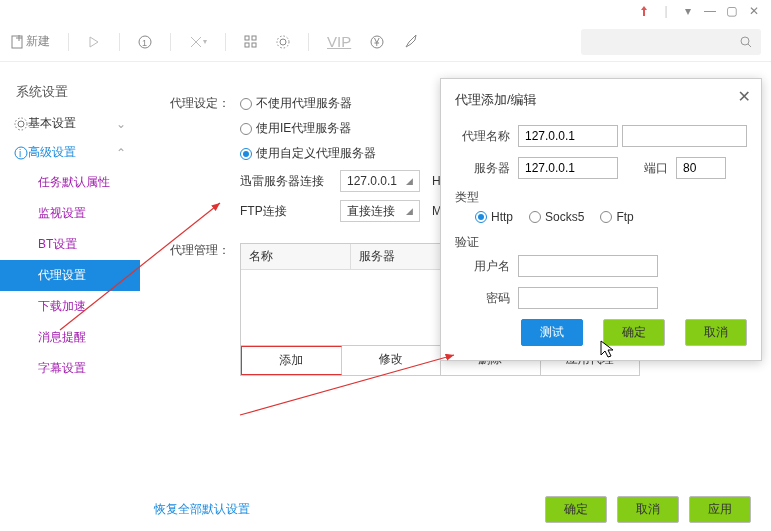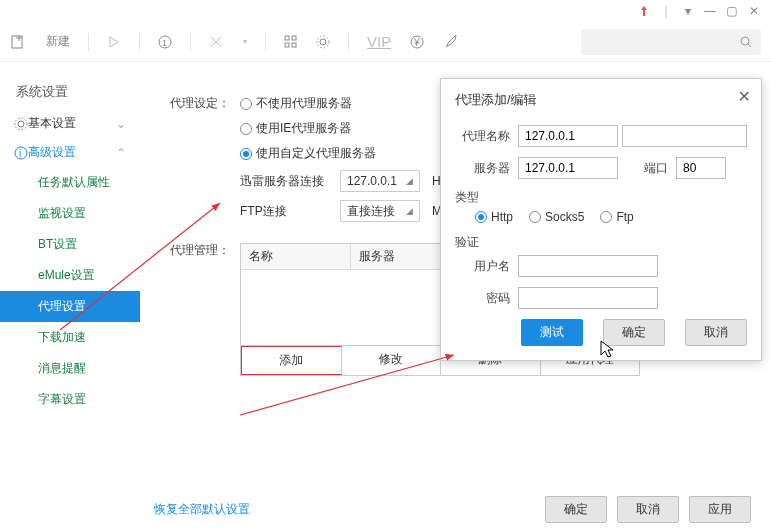--- a/index.html
+++ b/index.html
@@ -2,31 +2,31 @@
 <html><head>
 <meta charset="utf-8">
 <style>
 * { box-sizing: border-box; margin: 0; padding: 0; font-family: "Microsoft YaHei", sans-serif; }
 body { width: 771px; height: 531px; background: #fff; position: relative; overflow: hidden; font-size: 12px; color: #333; }
 
 .titlebar { position: absolute; top: 0; right: 0; height: 22px; display: flex; align-items: center; gap: 8px; padding-right: 10px; }
 .titlebar .icn { width: 14px; height: 14px; display: inline-flex; align-items: center; justify-content: center; color: #888; cursor: pointer; }
 
 .toolbar { position: absolute; top: 22px; left: 0; right: 0; height: 40px; border-bottom: 1px solid #eee; display: flex; align-items: center; padding: 0 10px; gap: 18px; color: #888; }
-.toolbar .tb-item { display: inline-flex; align-items: center; gap: 20px; cursor: pointer; }
+.toolbar .tb-item { display: inline-flex; align-items: center; gap: 0; cursor: pointer; }
 .toolbar .sep { width: 1px; height: 18px; background: #e5e5e5; }
 .searchbox { margin-left: auto; width: 180px; height: 26px; background: #f2f2f2; border-radius: 3px; display: flex; align-items: center; padding: 0 8px; }
 .searchbox svg { margin-left: auto; }
 
 .sidebar { position: absolute; top: 75px; left: 0; width: 140px; }
 .sidebar .hdr { font-size: 13px; color: #555; padding: 8px 16px; }
 .sidebar .grp { display: flex; align-items: center; gap: 0; padding: 6px 14px; cursor: pointer; }
 .sidebar .grp.adv { color: #1a8be0; }
 .sidebar .grp .chev { margin-left: auto; color: #aaa; }
-.sidebar .item { padding: 7px 14px 7px 38px; cursor: pointer; color: #15803d; }
+.sidebar .item { padding: 7px 14px 7px 38px; cursor: pointer; color: #a21caf; }
 .sidebar .item.active { background: #1a8be0; color: #fff; }
 
 .main { position: absolute; top: 75px; left: 140px; right: 10px; bottom: 0; padding: 20px 10px 10px 30px; }
 .row { display: flex; align-items: center; margin-bottom: 8px; }
 .lbl { width: 70px; color: #444; text-align: left; }
 .radio { display: inline-flex; align-items: center; gap: 4px; margin-right: 16px; }
 .radio .dot { width: 12px; height: 12px; border-radius: 50%; border: 1px solid #888; display: inline-block; position: relative; }
 .radio.sel .dot { border-color: #1a8be0; }
 .radio.sel .dot::after { content: ""; position: absolute; inset: 2px; border-radius: 50%; background: #1a8be0; }
 .sel-box { border: 1px solid #ccc; height: 22px; display: inline-flex; align-items: center; padding: 0 6px; min-width: 80px; justify-content: space-between; gap: 6px; }
@@ -37,21 +37,21 @@
 .tbl .th { padding: 4px 8px; border-right: 1px solid #ddd; }
 .tbl .body { height: 75px; }
 .tbl .btns { display: flex; border-top: 1px solid #ccc; justify-content: space-between; }
 .tbl .bt { flex: 1; text-align: center; padding: 5px 0; border-right: 1px solid #ccc; cursor: pointer; }
 .tbl .bt:last-child { border-right: none; }
 
 .redbox { border: 1.5px solid #d33; }
 
 .bottom { position: absolute; bottom: 8px; left: 154px; right: 20px; display: flex; align-items: center; }
 .link { color: #1a8be0; cursor: pointer; }
-.btn { border: 1px solid #bbb; background: #e5e5e5; padding: 4px 18px; border-radius: 2px; cursor: pointer; margin-left: 10px; }
+.btn { border: 1px solid #bbb; background: #84cc16; padding: 4px 18px; border-radius: 2px; cursor: pointer; margin-left: 10px; }
 .btn.primary { background: #1a8be0; color: #fff; border-color: #1a8be0; }
 
 .dialog { position: absolute; top: 78px; left: 440px; width: 322px; background: #fff; border: 1px solid #ccc; box-shadow: 0 2px 10px rgba(0,0,0,.2); padding: 12px 14px 14px; }
 .dialog .dtitle { font-size: 13px; margin-bottom: 16px; }
 .dialog .xbtn { position: absolute; top: 8px; right: 10px; cursor: pointer; color: #666; font-size: 16px; }
 .dialog .frow { display: flex; align-items: center; margin-bottom: 10px; }
 .dialog .flbl { width: 55px; text-align: right; margin-right: 8px; color: #444; }
 .dialog .inp { border: 1px solid #bbb; height: 22px; padding: 0 6px; font-size: 12px; }
 .dialog .sect { margin: 6px 0 4px 0; color: #444; }
 .dialog .dbtns { display: flex; justify-content: flex-end; gap: 10px; margin-top: 10px; }
@@ -157,21 +157,20 @@
     <svg width="14" height="14">
         <circle cx="7" cy="7" r="6" fill="none" stroke="#1a8be0"></circle>
         <text x="5" y="11" font-size="10" fill="#1a8be0">i</text>
       </svg>
     <span>高级设置</span>
     <span class="chev">⌃</span>
   </div>
   <div class="item">任务默认属性</div>
   <div class="item">监视设置</div>
   <div class="item">BT设置</div>
-  <div class="item">eMule设置</div>
   <div class="item active">代理设置</div>
   <div class="item">下载加速</div>
   <div class="item">消息提醒</div>
   <div class="item">字幕设置</div>
 </div>
 
 <div class="main">
   <div class="row">
     <span class="lbl">代理设定：</span>
     <label class="radio">

